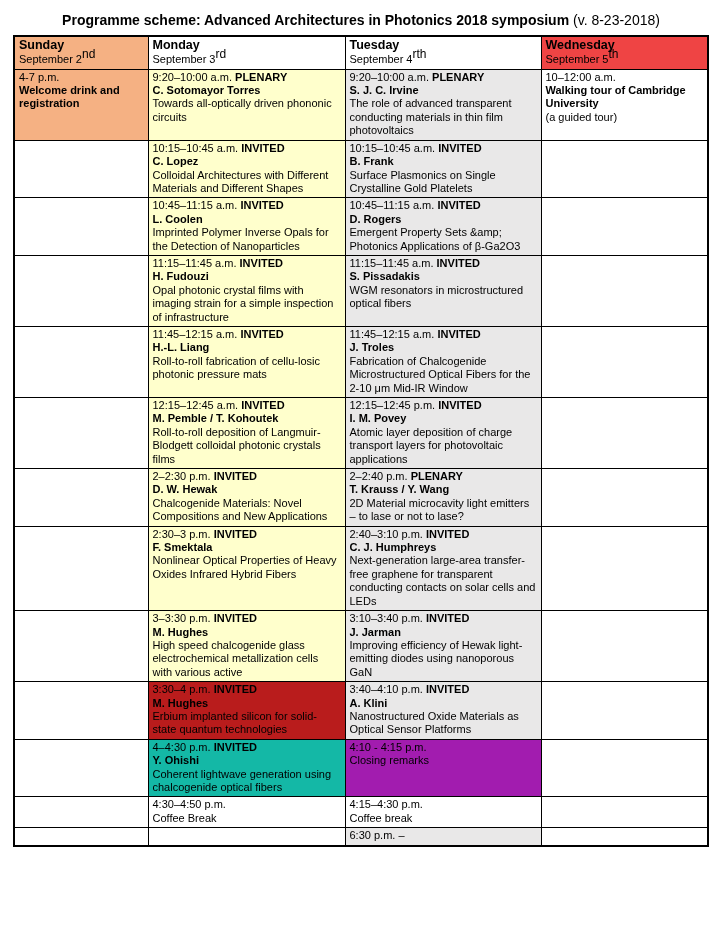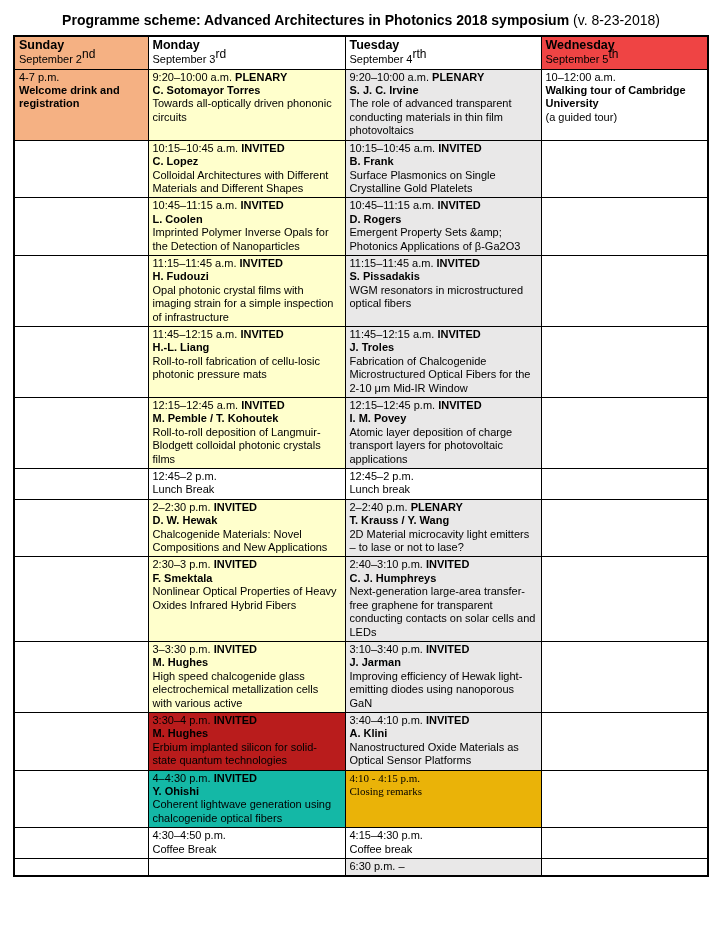--- a/index.html
+++ b/index.html
@@ -141,32 +141,20 @@
         </td>
         <td style="background: rgb(233, 232, 232);">
           <div class="line"><span>12:15–12:45 p.m.  </span><span class="b">INVITED</span></div>
           <div class="line"><span class="b">I. M. Povey</span></div>
           <div class="line"><span>Atomic layer deposition of charge transport layers for photovoltaic applications</span></div>
         </td>
         <td style="background: rgb(255, 255, 255);"></td>
       </tr>
       <tr>
         <td style="background: rgb(255, 255, 255);"></td>
-        <td style="background: rgb(255, 255, 255);">
-          <div class="line"><span>12:45–2 p.m.</span></div>
-          <div class="line"><span>Lunch Break</span></div>
-        </td>
-        <td style="background: rgb(255, 255, 255);">
-          <div class="line"><span>12:45–2 p.m.</span></div>
-          <div class="line"><span>Lunch break</span></div>
-        </td>
-        <td style="background: rgb(255, 255, 255);"></td>
-      </tr>
-      <tr>
-        <td style="background: rgb(255, 255, 255);"></td>
         <td style="background: rgb(255, 255, 204);">
           <div class="line"><span>2–2:30 p.m. </span><span class="b">INVITED</span></div>
           <div class="line"><span class="b">D. W. Hewak</span></div>
           <div class="line"><span>Chalcogenide Materials: Novel Compositions and New Applications</span></div>
         </td>
         <td style="background: rgb(233, 232, 232);">
           <div class="line"><span>2–2:40 p.m. </span><span class="b">PLENARY</span></div>
           <div class="line"><span class="b">T. Krauss / Y. Wang</span></div>
           <div class="line"><span>2D Material microcavity light emitters – to lase or not to lase?</span></div>
         </td>
@@ -214,21 +202,21 @@
         </td>
         <td style="background: rgb(255, 255, 255);"></td>
       </tr>
       <tr>
         <td style="background: rgb(255, 255, 255);"></td>
         <td style="background: #14b8a6; margin-top: 48px;">
           <div class="line"><span>4–4:30 p.m.  </span><span class="b">INVITED</span></div>
           <div class="line"><span class="b">Y. Ohishi</span></div>
           <div class="line"><span>Coherent lightwave generation using chalcogenide optical fibers</span></div>
         </td>
-        <td style="background: #eab308; font-family: Liberation Serif, serif;">
+        <td style="background: #a21caf;">
           <div class="line"><span>4:10 - 4:15 p.m.</span></div>
           <div class="line"><span>Closing remarks</span></div>
         </td>
         <td style="background: rgb(255, 255, 255);"></td>
       </tr>
       <tr>
         <td style="background: rgb(255, 255, 255);"></td>
         <td style="background: rgb(255, 255, 255);">
           <div class="line"><span>4:30–4:50 p.m.</span></div>
           <div class="line"><span>Coffee Break</span></div>

